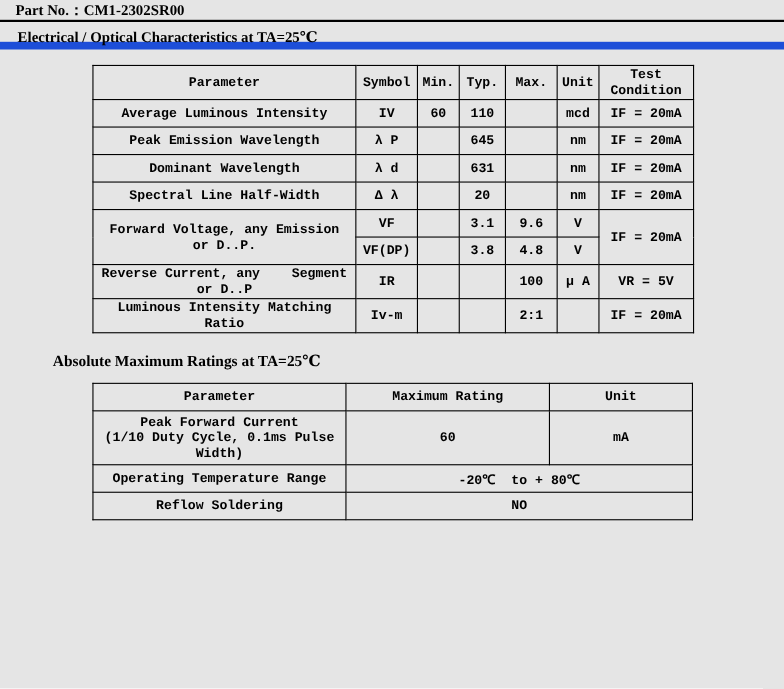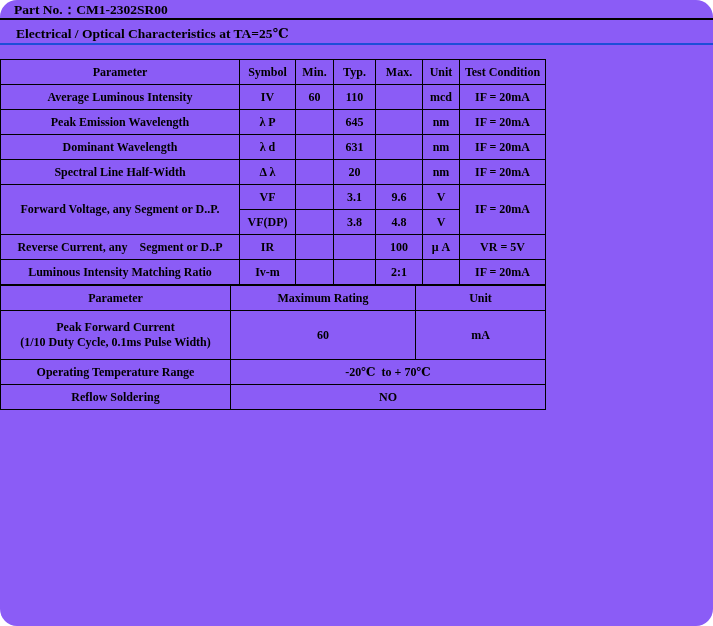--- a/index.html
+++ b/index.html
@@ -1,42 +1,43 @@
 <!DOCTYPE html>
 <html><head>
 <meta charset="utf-8">
 <style>
   * { margin: 0; padding: 0; box-sizing: border-box; }
   html, body { background: #fff; }
   .page {
     width: 713px; height: 626px;
-    background: #8b5cf6; color: #000;
+    background: #e5e5e5; color: #000;
     font-family: "Liberation Serif", "DejaVu Serif", serif;
     font-weight: bold;
     overflow: hidden;
     position: relative;
-    border-radius: 17px;
   }
   .partno-bar {
     height: 20px;
     padding: 2px 0 0 14px;
     font-size: 13.5px;
     line-height: 16px;
     border-bottom: 2px solid #000;
   }
   .section1-bar {
     height: 25px;
     padding: 5px 0 0 16px;
     font-size: 13.5px;
     line-height: 17px;
-    border-bottom: 2px solid #1d4ed8;
+    border-bottom: 7px solid #1d4ed8;
   }
   table.dt {
     border-collapse: collapse;
     table-layout: fixed;
+    margin-left: 84px;
+    font-family: Liberation Mono, monospace;
   }
   table.dt th, table.dt td {
     border: 1px solid #000;
     font-size: 12px;
     font-weight: bold;
     text-align: center;
     vertical-align: middle;
     padding: 1px 4px;
     overflow: hidden;
   }
@@ -114,21 +115,21 @@
     <tr>
       <td class="left">Spectral Line Half-Width</td>
       <td>Δ λ</td>
       <td></td>
       <td>20</td>
       <td></td>
       <td>nm</td>
       <td>IF = 20mA</td>
     </tr>
     <tr>
-      <td class="left" rowspan="2">Forward Voltage, any Segment or D..P.</td>
+      <td class="left" rowspan="2">Forward Voltage, any Emission or D..P.</td>
       <td>VF</td>
       <td></td>
       <td>3.1</td>
       <td>9.6</td>
       <td>V</td>
       <td rowspan="2">IF = 20mA</td>
     </tr>
     <tr>
       <td>VF(DP)</td>
       <td></td>
@@ -150,20 +151,21 @@
       <td>Iv-m</td>
       <td></td>
       <td></td>
       <td>2:1</td>
       <td></td>
       <td>IF = 20mA</td>
     </tr>
   </tbody>
     </table>
 
+  <div class="section2-title">Absolute Maximum Ratings at TA=25℃</div>
 
   <table class="dt" id="t2">
     <colgroup>
       <col style="width:230px">
         <col style="width:185px">
         <col style="width:130px">
     </colgroup>
     <tbody>
         <tr>
       <th>Parameter</th>
@@ -171,21 +173,21 @@
       <th>Unit</th>
     </tr>
     <tr class="tall">
       <td class="left">Peak Forward Current
 (1/10 Duty Cycle, 0.1ms Pulse Width)</td>
       <td>60</td>
       <td>mA</td>
     </tr>
     <tr>
       <td class="left">Operating Temperature Range</td>
-      <td colspan="2" class="val">-20℃  to + 70℃</td>
+      <td colspan="2" class="val">-20℃  to + 80℃</td>
     </tr>
     <tr>
       <td class="left">Reflow Soldering</td>
       <td colspan="2" class="val">NO</td>
     </tr>
   </tbody>
     </table>
 
 </div>
 

